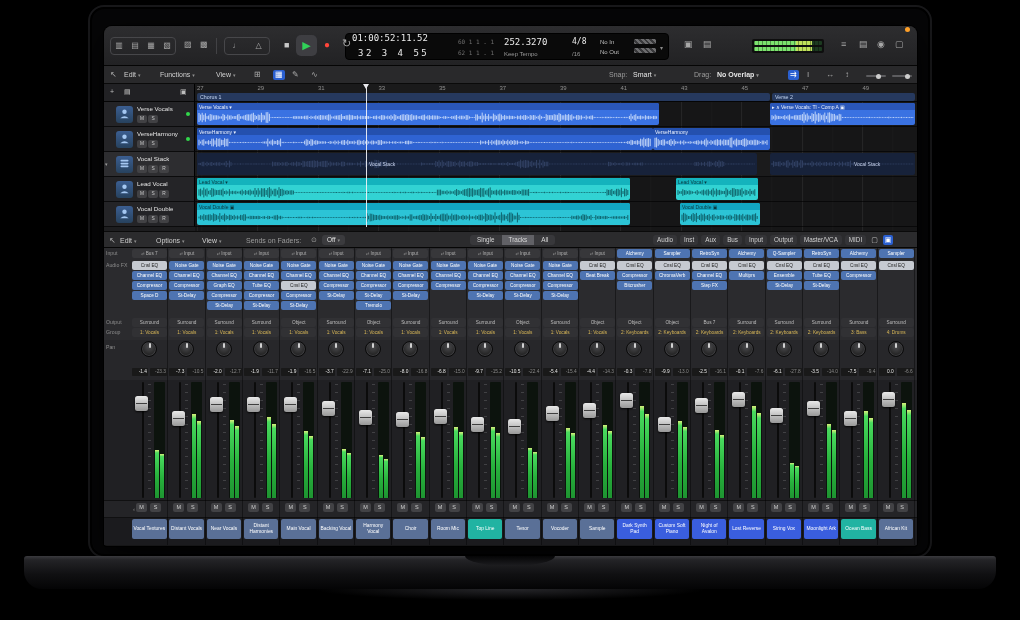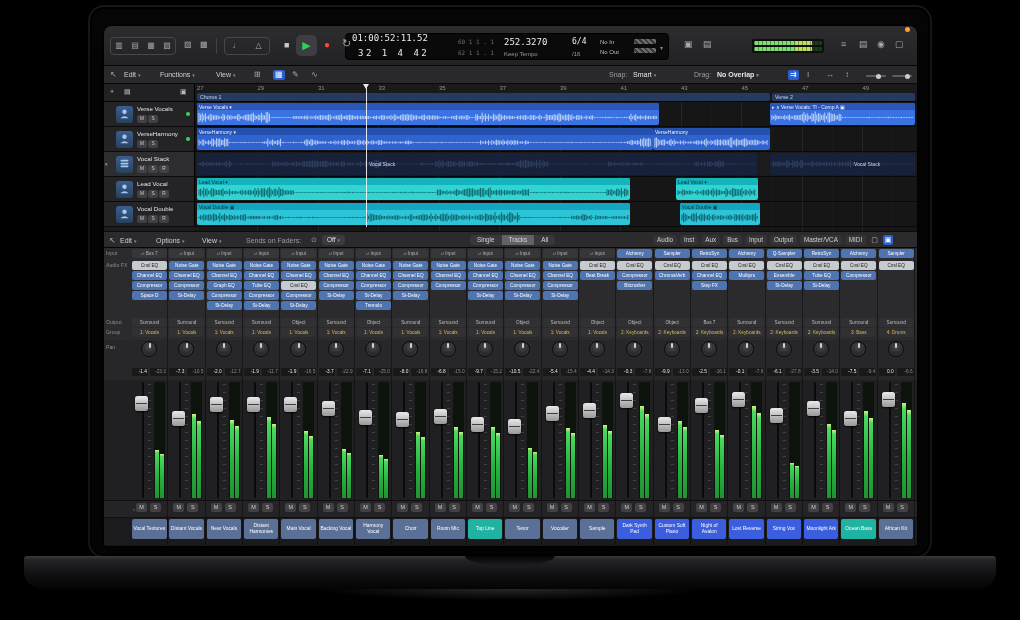--- a/index.html
+++ b/index.html
@@ -64,26 +64,26 @@
 </style>
 </head>
 <body>
 
 <div id="stage">
   <div class="bezel"></div>
   <div class="app">
     <div id="controlbar">
       <div class="lcd">
         <span class="big abs" style="left:6px;top:0">01:00:52:11.52</span>
-        <span class="big abs" style="left:12px;top:15px;letter-spacing:2.5px">32 1 4 42</span>
+        <span class="big abs" style="left:12px;top:15px;letter-spacing:2.5px">32 3 4 55</span>
         <span class="dim abs" style="left:112px;top:5px">60 1 1 . 1</span>
         <span class="dim abs" style="left:112px;top:16px">62 1 1 . 1</span>
         <span class="big abs" style="left:158px;top:4px">252.3270</span>
         <span class="sub abs" style="left:158px;top:17px">Keep Tempo</span>
-        <span class="big abs" style="left:226px;top:4px;font-size:8px">6/4</span>
+        <span class="big abs" style="left:226px;top:4px;font-size:8px">4/8</span>
         <span class="sub abs" style="left:226px;top:17px">/16</span>
         <span class="sub abs" style="left:254px;top:5px;color:#bdbdbd">No In</span>
         <span class="sub abs" style="left:254px;top:15px;color:#bdbdbd">No Out</span>
         <div class="cpu abs" style="left:288px;top:5px"></div>
         <div class="cpu abs" style="left:288px;top:14px"></div>
         <span class="abs" style="left:314px;top:10px;font-size:6px;color:#8a8a8a">▾</span>
       </div>
     <div style="position: absolute; left: 6px; top: 11px; width: 66px; height: 18px; border: 1px solid rgb(71, 71, 74); border-radius: 4px; display: flex; align-items: center; justify-content: space-around;">
           <span class="cicon" style="font-size: 8px;">▥</span>
           <span class="cicon" style="font-size: 8px;">▤</span>

